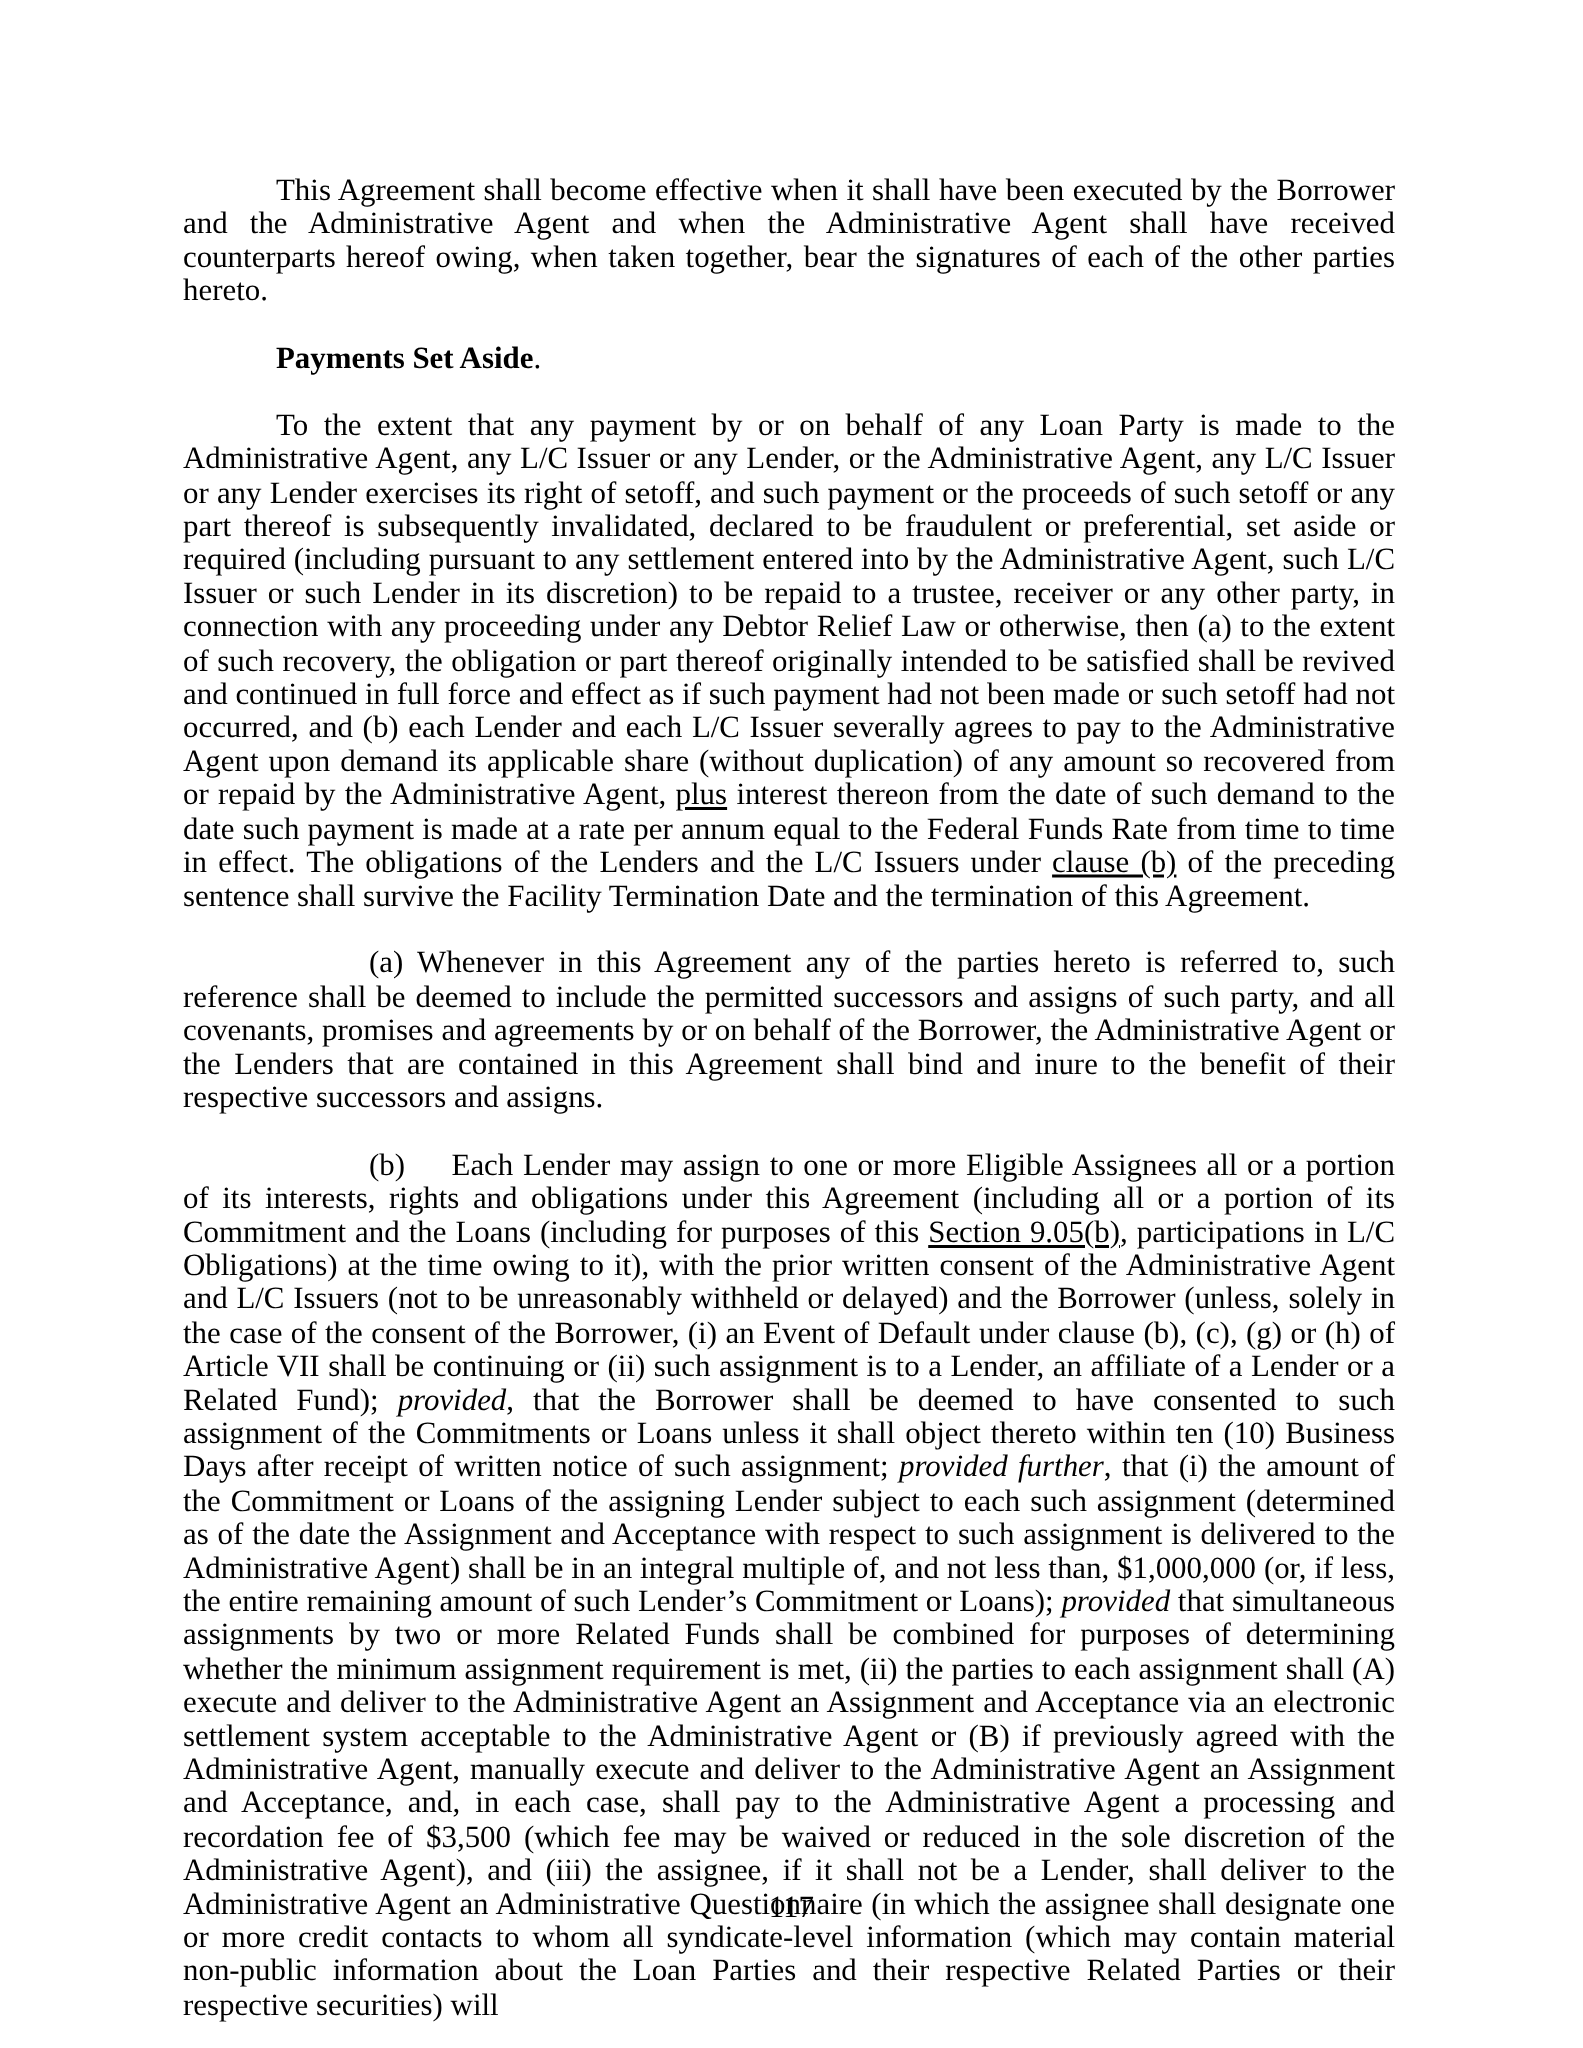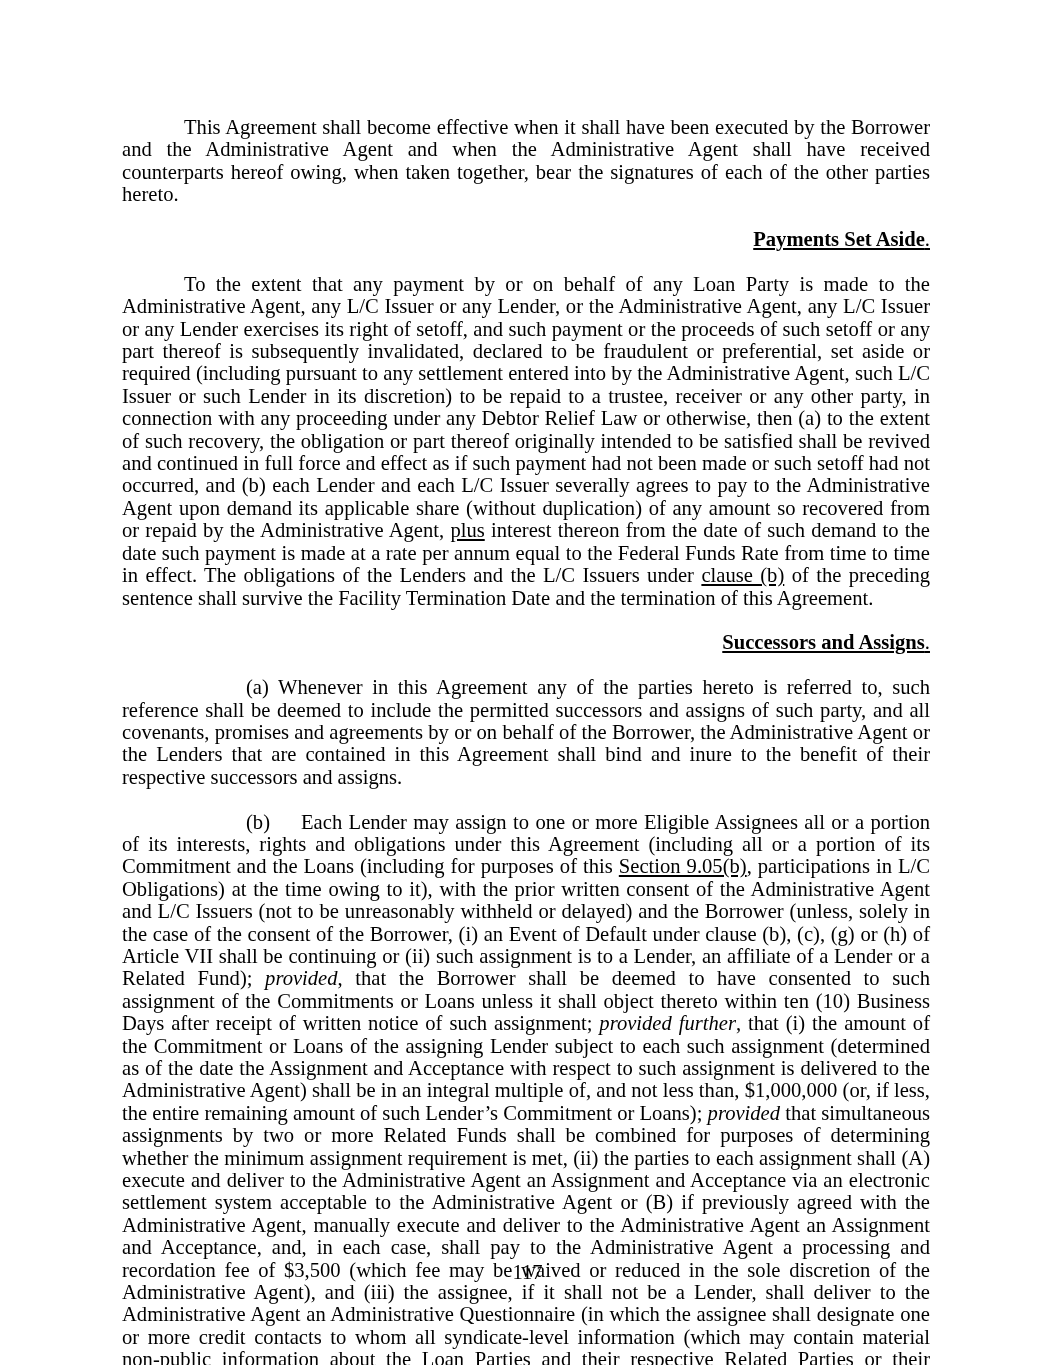--- a/index.html
+++ b/index.html
@@ -25,40 +25,38 @@
   .para {
     text-align: justify;
     text-indent: 62px;
     margin: 0 0 22.4px 0;
   }
   .para.deep {
     text-indent: 124px;
   }
   .heading {
     margin: 0 0 22.4px 62px;
-    text-align: right;
-    text-decoration: underline;
+    text-align: left;
   }
   .b { font-weight: bold; }
   .i { font-style: italic; }
   .u { text-decoration: underline; margin-top: 30px; }
   .tab { display: inline-block; width: 31px; }
   .footer {
     position: absolute;
     top: 1261px;
     left: 0;
     width: 1055px;
     text-align: center;
   }
 </style>
 </head>
 <body>
 
 <div class="doc">
   <p class="para"><span>This Agreement shall become effective when it shall have been executed by the Borrower and the Administrative Agent and when the Administrative Agent shall have received counterparts hereof owing, when taken together, bear the signatures of each of the other parties hereto.</span></p>
   <p class="heading"><span class="b">Payments Set Aside</span><span>.</span></p>
   <p class="para"><span>To the extent that any payment by or on behalf of any Loan Party is made to the Administrative Agent, any L/C Issuer or any Lender, or the Administrative Agent, any L/C Issuer or any Lender exercises its right of setoff, and such payment or the proceeds of such setoff or any part thereof is subsequently invalidated, declared to be fraudulent or preferential, set aside or required (including pursuant to any settlement entered into by the Administrative Agent, such L/C Issuer or such Lender in its discretion) to be repaid to a trustee, receiver or any other party, in connection with any proceeding under any Debtor Relief Law or otherwise, then (a) to the extent of such recovery, the obligation or part thereof originally intended to be satisfied shall be revived and continued in full force and effect as if such payment had not been made or such setoff had not occurred, and (b) each Lender and each L/C Issuer severally agrees to pay to the Administrative Agent upon demand its applicable share (without duplication) of any amount so recovered from or repaid by the Administrative Agent, </span><span class="u">plus</span><span> interest thereon from the date of such demand to the date such payment is made at a rate per annum equal to the Federal Funds Rate from time to time in effect.  The obligations of the Lenders and the L/C Issuers under </span><span class="u">clause (b)</span><span> of the preceding sentence shall survive the Facility Termination Date and the termination of this Agreement.</span></p>
-  <p class="heading"><span class="b">Successors and Assigns</span><span>.</span></p>
   <p class="para deep"><span>(a) Whenever in this Agreement any of the parties hereto is referred to, such reference shall be deemed to include the permitted successors and assigns of such party, and all covenants, promises and agreements by or on behalf of the Borrower, the Administrative Agent or the Lenders that are contained in this Agreement shall bind and inure to the benefit of their respective successors and assigns.</span></p>
   <p class="para deep"><span>(b)</span><span class="tab"></span><span>Each Lender may assign to one or more Eligible Assignees all or a portion of its interests, rights and obligations under this Agreement (including all or a portion of its Commitment and the Loans (including for purposes of this </span><span class="u">Section 9.05(b)</span><span>, participations in L/C Obligations) at the time owing to it), with the prior written consent of the Administrative Agent and L/C Issuers (not to be unreasonably withheld or delayed) and the Borrower (unless, solely in the case of the consent of the Borrower, (i) an Event of Default under clause (b), (c), (g) or (h) of Article VII shall be continuing or (ii) such assignment is to a Lender, an affiliate of a Lender or a Related Fund); </span><span class="i">provided</span><span>, that the Borrower shall be deemed to have consented to such assignment of the Commitments or Loans unless it shall object thereto within ten (10) Business Days after receipt of written notice of such assignment; </span><span class="i">provided further</span><span>, that (i) the amount of the Commitment or Loans of the assigning Lender subject to each such assignment (determined as of the date the Assignment and Acceptance with respect to such assignment is delivered to the Administrative Agent) shall be in an integral multiple of, and not less than, $1,000,000 (or, if less, the entire remaining amount of such Lender’s Commitment or Loans); </span><span class="i">provided</span><span> that simultaneous assignments by two or more Related Funds shall be combined for purposes of determining whether the minimum assignment requirement is met, (ii) the parties to each assignment shall (A) execute and deliver to the Administrative Agent an Assignment and Acceptance via an electronic settlement system acceptable to the Administrative Agent or (B) if previously agreed with the Administrative Agent, manually execute and deliver to the Administrative Agent an Assignment and Acceptance, and, in each case, shall pay to the Administrative Agent a processing and recordation fee of $3,500 (which fee may be waived or reduced in the sole discretion of the Administrative Agent), and (iii) the assignee, if it shall not be a Lender, shall deliver to the Administrative Agent an Administrative Questionnaire (in which the assignee shall designate one or more credit contacts to whom all syndicate-level information (which may contain material non-public information about the Loan Parties and their respective Related Parties or their respective securities) will</span></p>
 </div>
 
 <div class="footer">117</div>
 
 </body></html>

